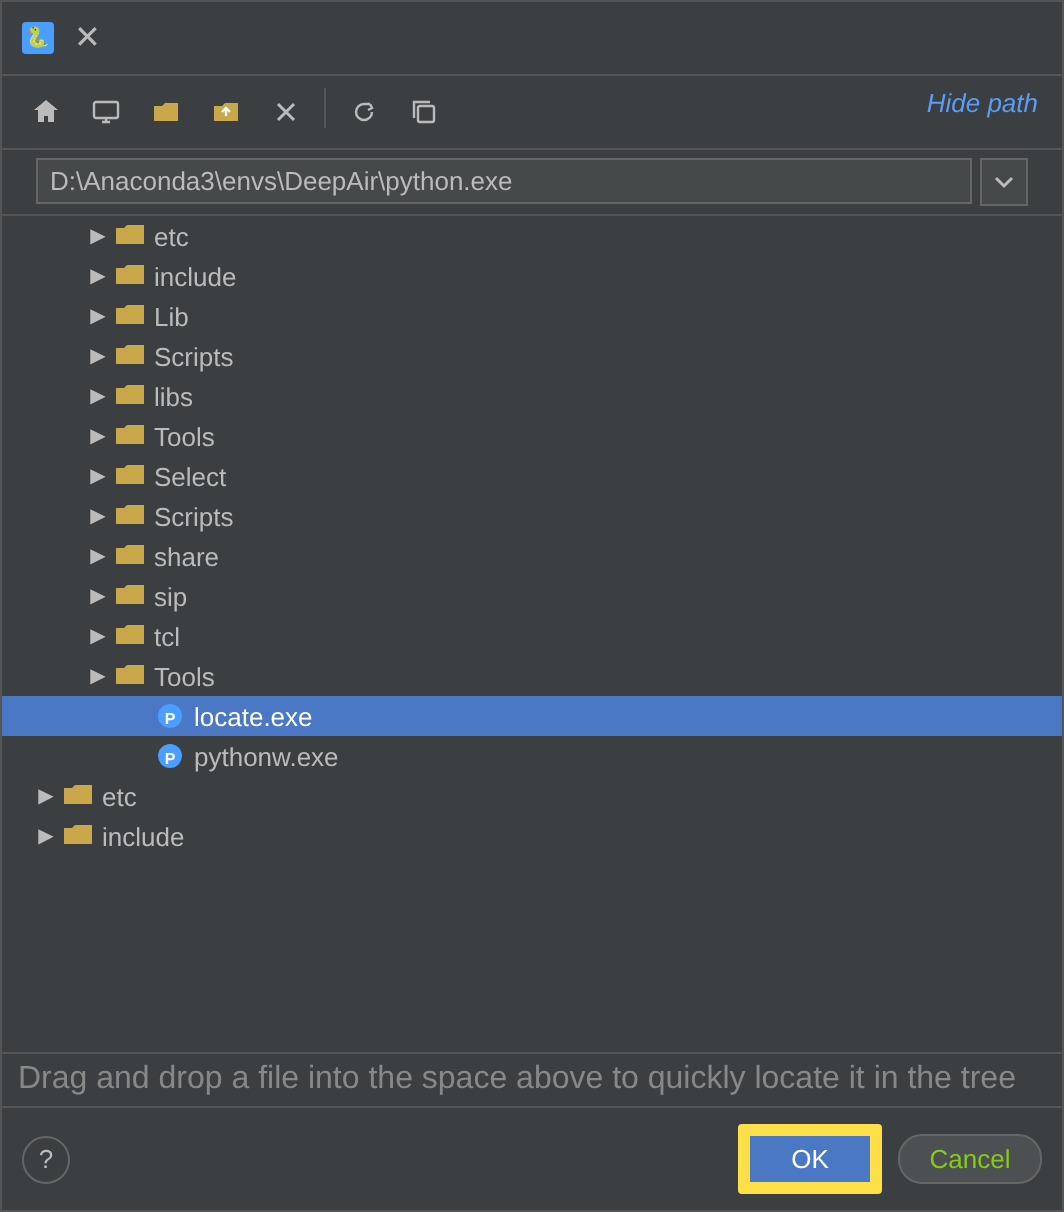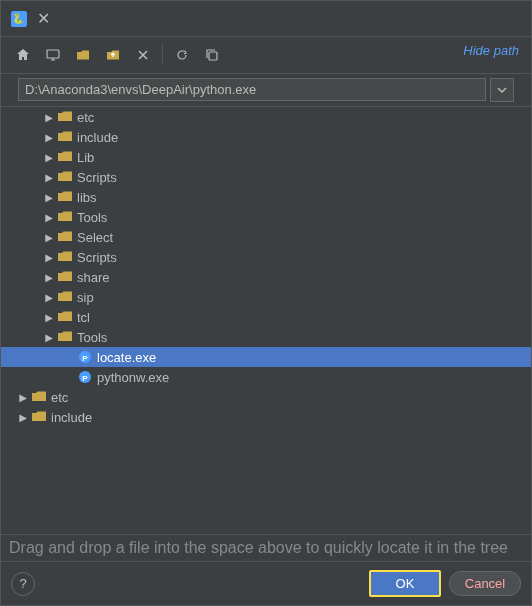--- a/index.html
+++ b/index.html
@@ -196,32 +196,32 @@
       cursor: pointer;
       font-size: 13px;
       display: flex;
       align-items: center;
       justify-content: center;
     }
     .spacer { flex: 1; }
     .ok-btn {
       padding: 4px 20px;
       background: #4a78c4;
-      border: 2px solid #fde047;
+      border: 6px solid #fde047;
       color: white;
       cursor: pointer;
       font-size: 13px;
       border-radius: 2px;
       min-width: 72px;
     }
     .cancel-btn {
       padding: 4px 14px;
       background: #4c5052;
       border: 1px solid #666;
-      color: #fca5a5;
+      color: #84cc16;
       cursor: pointer;
       font-size: 13px;
       border-radius: 12px;
       min-width: 72px;
     }
   </style>
 </head>
 <body>
 
 <div class="dialog">

